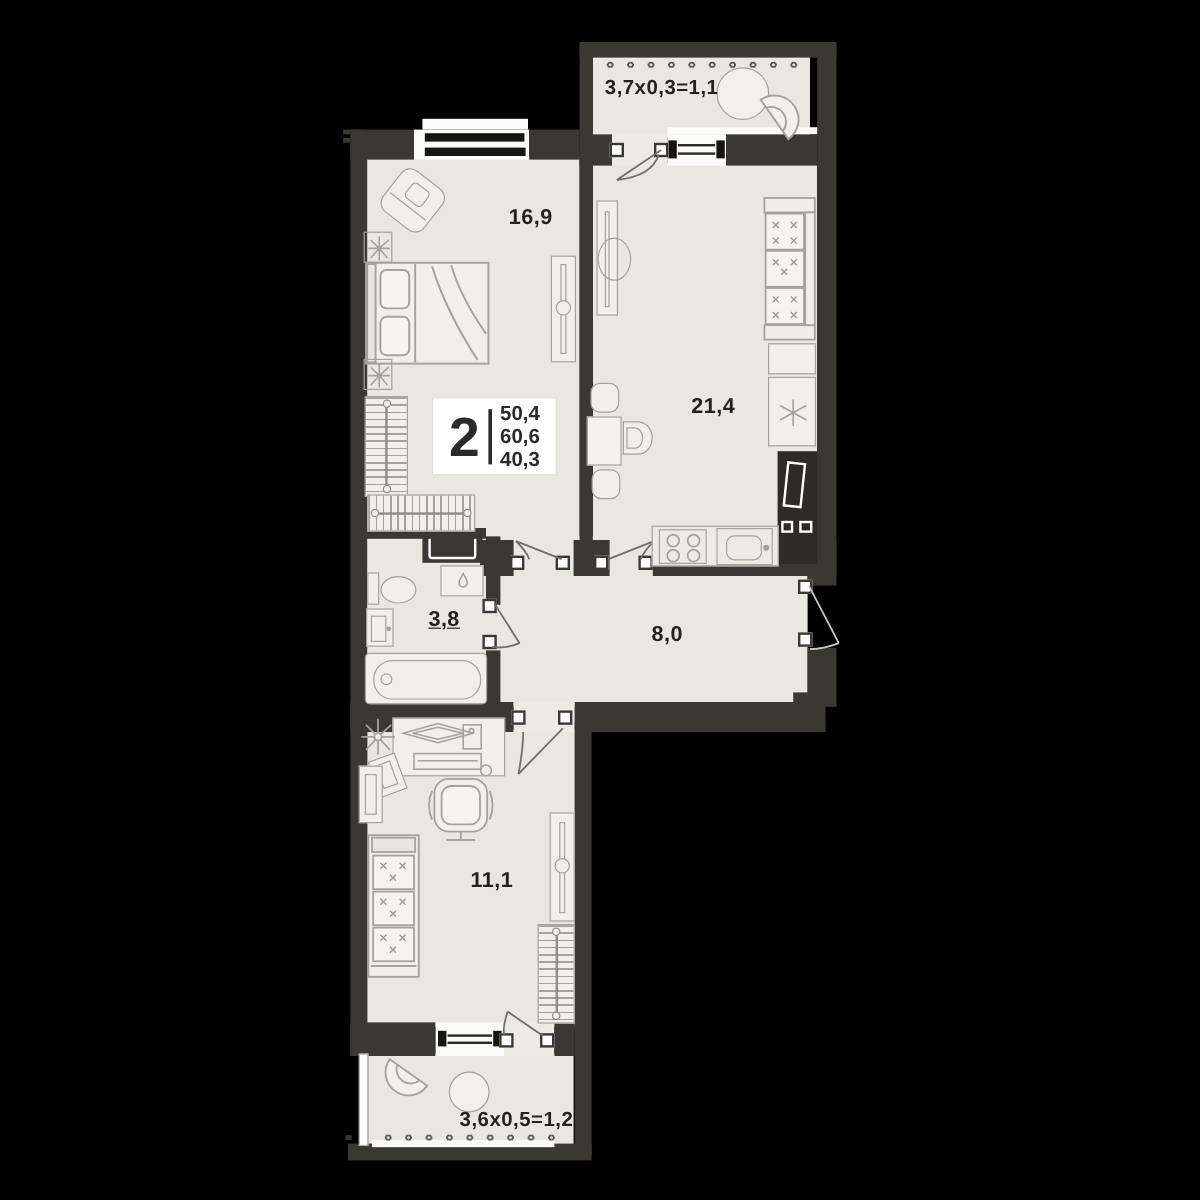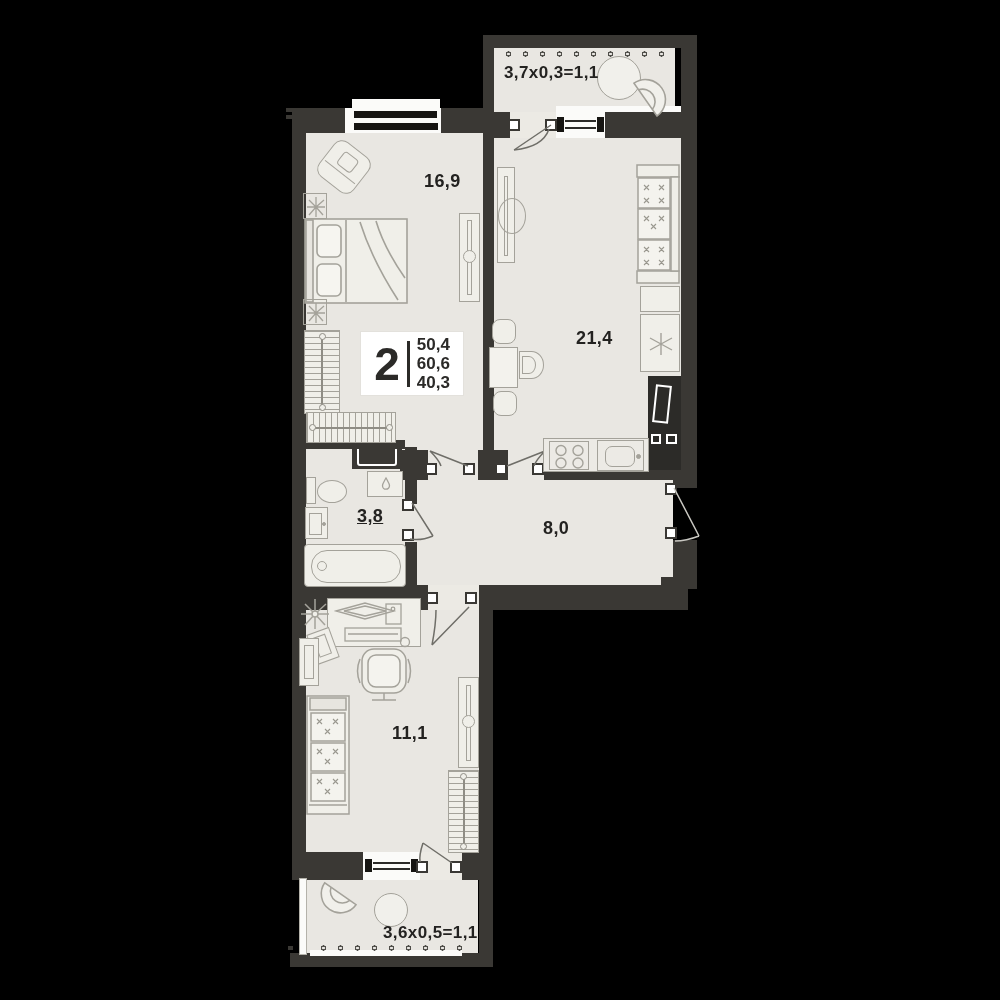--- a/index.html
+++ b/index.html
@@ -322,21 +322,21 @@
     </g>
   </svg>
   <div class="fe circle" style="left:374px;top:893px;width:34px;height:34px;background:#f1f0eb;"></div>
 
   <div class="lab" style="left:424px;top:171px;">16,9</div>
   <div class="lab" style="left:576px;top:328px;">21,4</div>
   <div class="lab" style="left:357px;top:506px;text-decoration:underline;">3,8</div>
   <div class="lab" style="left:543px;top:518px;">8,0</div>
   <div class="lab" style="left:392px;top:723px;">11,1</div>
   <div class="lab lab-s" style="left:504px;top:63px;">3,7x0,3=1,1</div>
-  <div class="lab lab-s" style="left:383px;top:923px;">3,6x0,5=1,1</div>
+  <div class="lab lab-s" style="left:383px;top:923px;">3,6x0,5=1,2</div>
 
   <div id="card">
     <span class="big">2</span>
     <span class="div"></span>
     <span class="col">
       <span>50,4</span>
       <span>60,6</span>
       <span>40,3</span>
     </span>
   </div>

